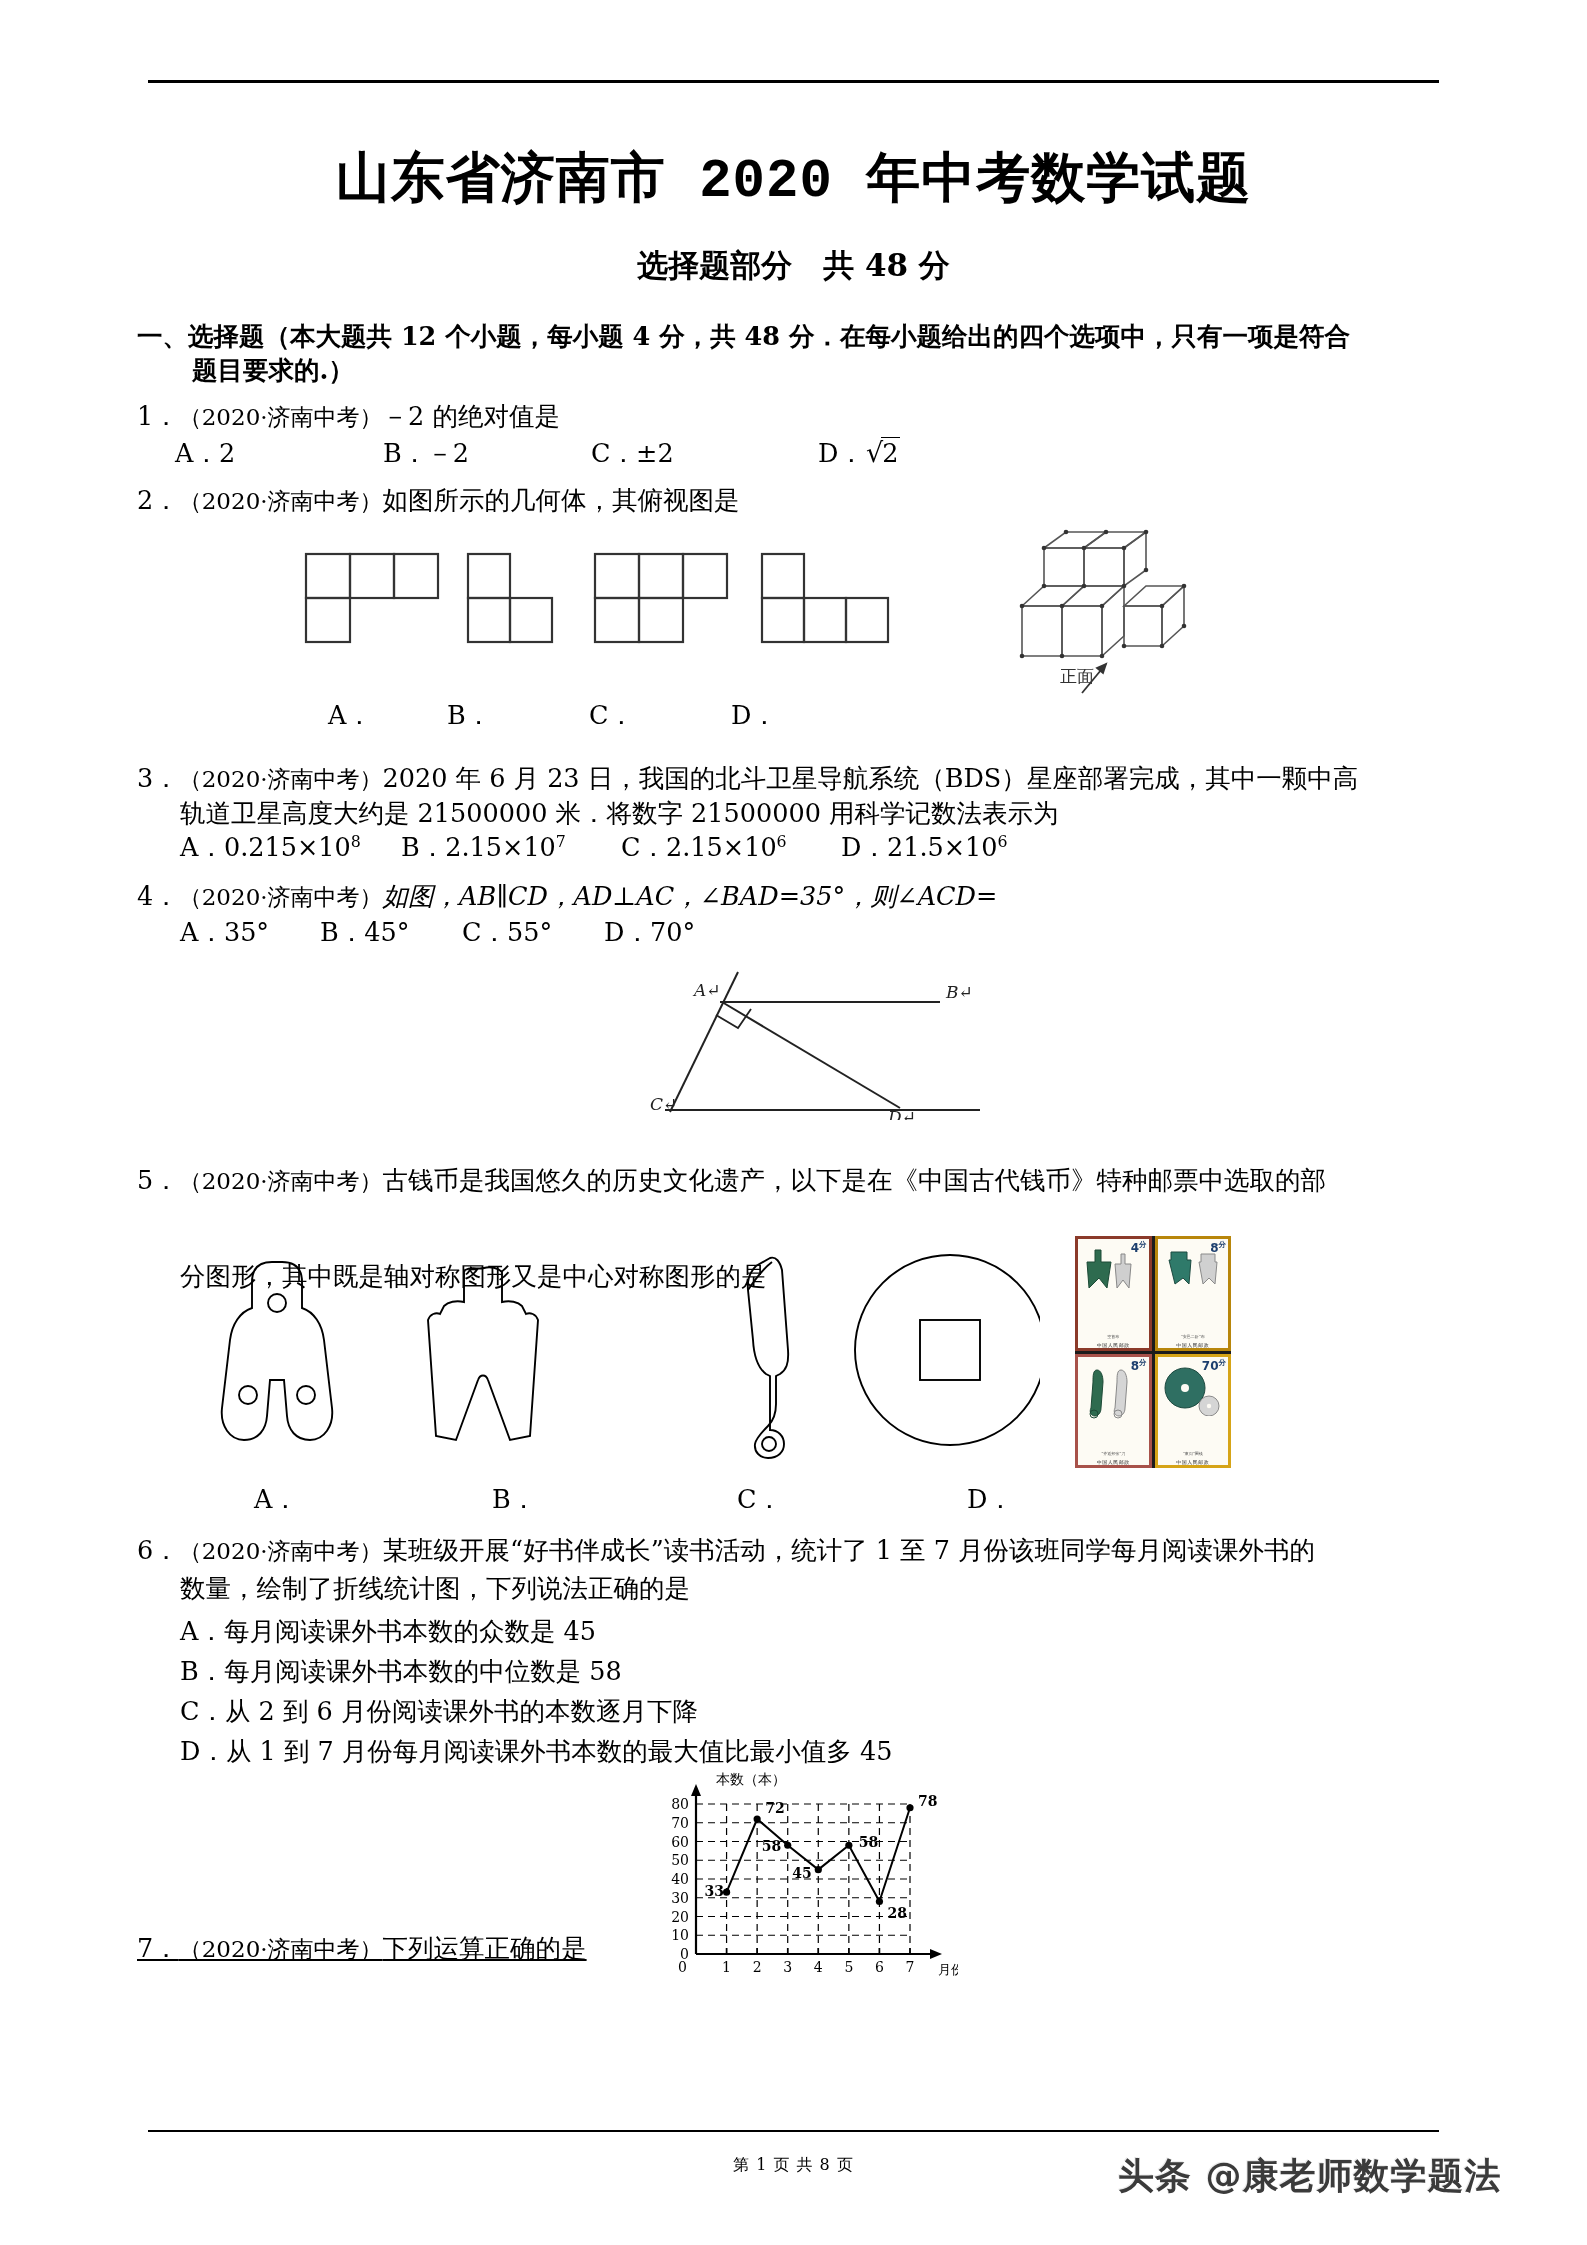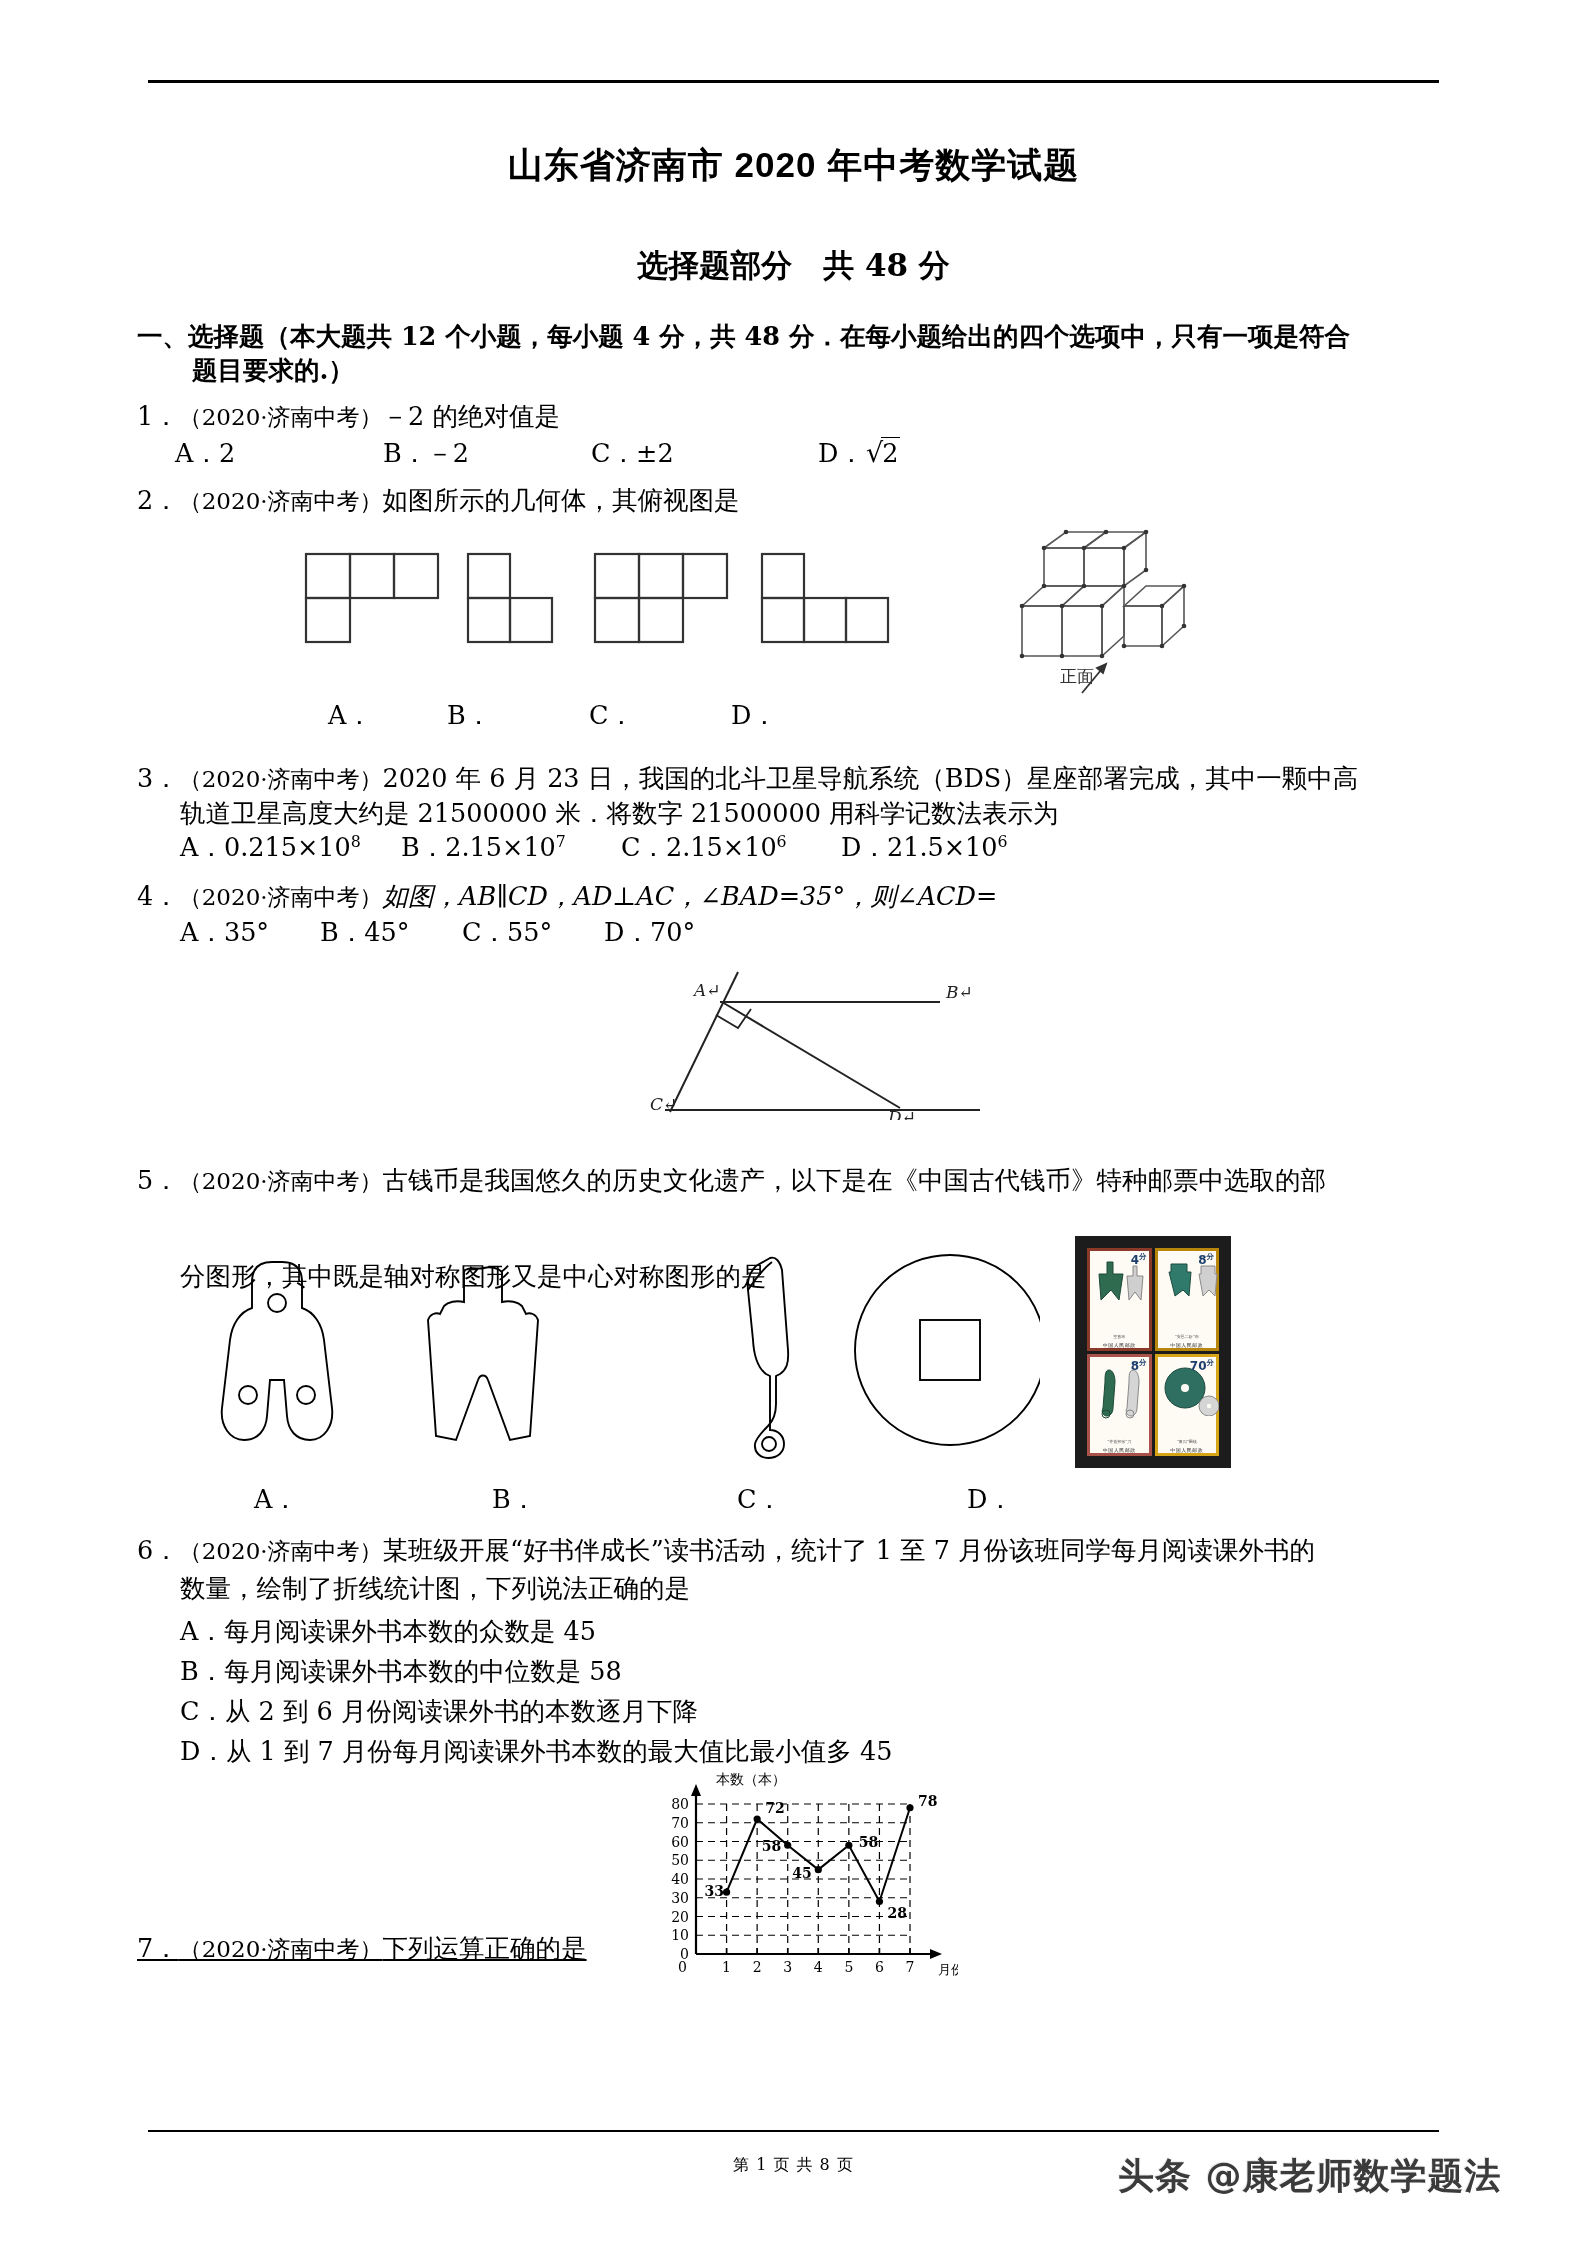--- a/index.html
+++ b/index.html
@@ -7,22 +7,22 @@
     width:1587px;height:2245px;position:relative;
     font-family:"DejaVu Serif","Liberation Serif",serif;
     color:#000;-webkit-font-smoothing:none;
   }
   .page{position:absolute;inset:0;}
   .rule{position:absolute;left:148px;right:148px;top:80px;height:3px;background:#000;}
   .rule-bottom{position:absolute;left:148px;right:148px;top:2130px;height:2px;background:#000;}
 
   .doc-title{
     position:absolute;left:0;right:0;top:142px;text-align:center;
-    font-size:35px;font-weight:bold;letter-spacing:1px;
-    font-family:Liberation Sans, sans-serif;
+    font-size:54px;font-weight:bold;letter-spacing:1px;
+    font-family:Liberation Mono, monospace;
   }
   .sec-title{
     position:absolute;left:0;right:0;top:245px;text-align:center;
     font-size:31px;font-weight:bold;
   }
   .bold{font-weight:bold;}
 
   .qline{position:absolute;font-size:25.5px;line-height:1.45;white-space:nowrap;}
   .src{font-size:23px;}
   .ital{font-style:italic;}
@@ -48,21 +48,21 @@
     font-family:"DejaVu Sans","Liberation Sans",sans-serif;
     letter-spacing:1px;opacity:.92;
     text-shadow:1px 1px 0 #fff, -1px -1px 0 #e9e9e9;
   }
 
   svg{display:block;}
   .svgwrap{position:absolute;}
 
   
   .stamps{position:absolute;left:1075px;top:1236px;width:156px;height:232px;
-     background:#1c1c1c;padding:12px;box-sizing:border-box;
+     background:#1c1c1c;padding:0;box-sizing:border-box;
      display:grid;grid-template-columns:1fr 1fr;grid-template-rows:1fr 1fr;gap:3px;}
   .stamp{position:relative;box-sizing:border-box;overflow:hidden;}
   .stamp .inner{position:absolute;inset:3px;background:#fdfbf4;}
   .stamp .val{position:absolute;right:5px;top:4px;font-size:12px;font-weight:bold;
      font-family:"DejaVu Sans","Liberation Sans",sans-serif;color:#1d3f6e;z-index:3;}
   .stamp .cap{position:absolute;left:0;right:0;bottom:3px;text-align:center;
      font-size:5px;color:#333;z-index:3;letter-spacing:.5px;}
   .stamp .cap2{position:absolute;left:0;right:0;bottom:12px;text-align:center;
      font-size:4px;color:#555;z-index:3;}
   .s1{background:#8b3a2a;}

